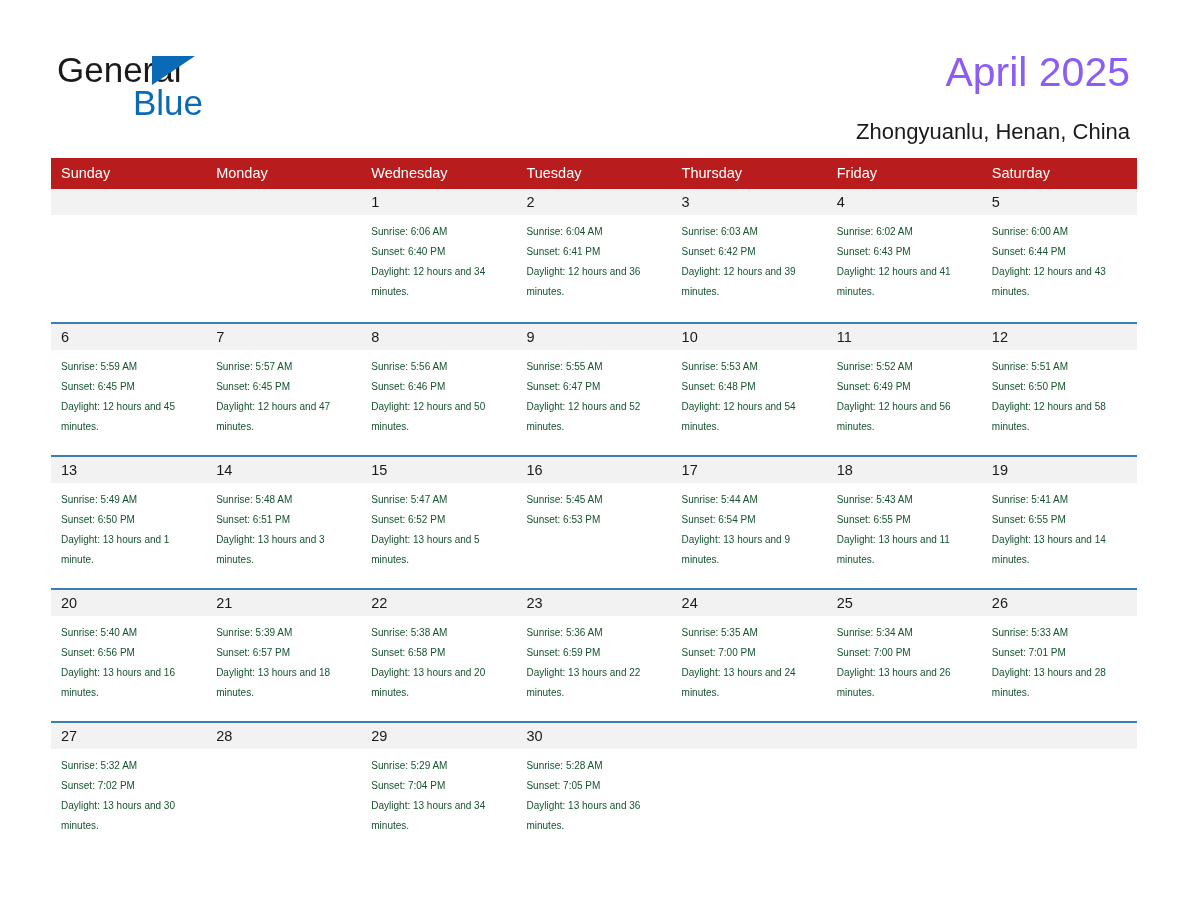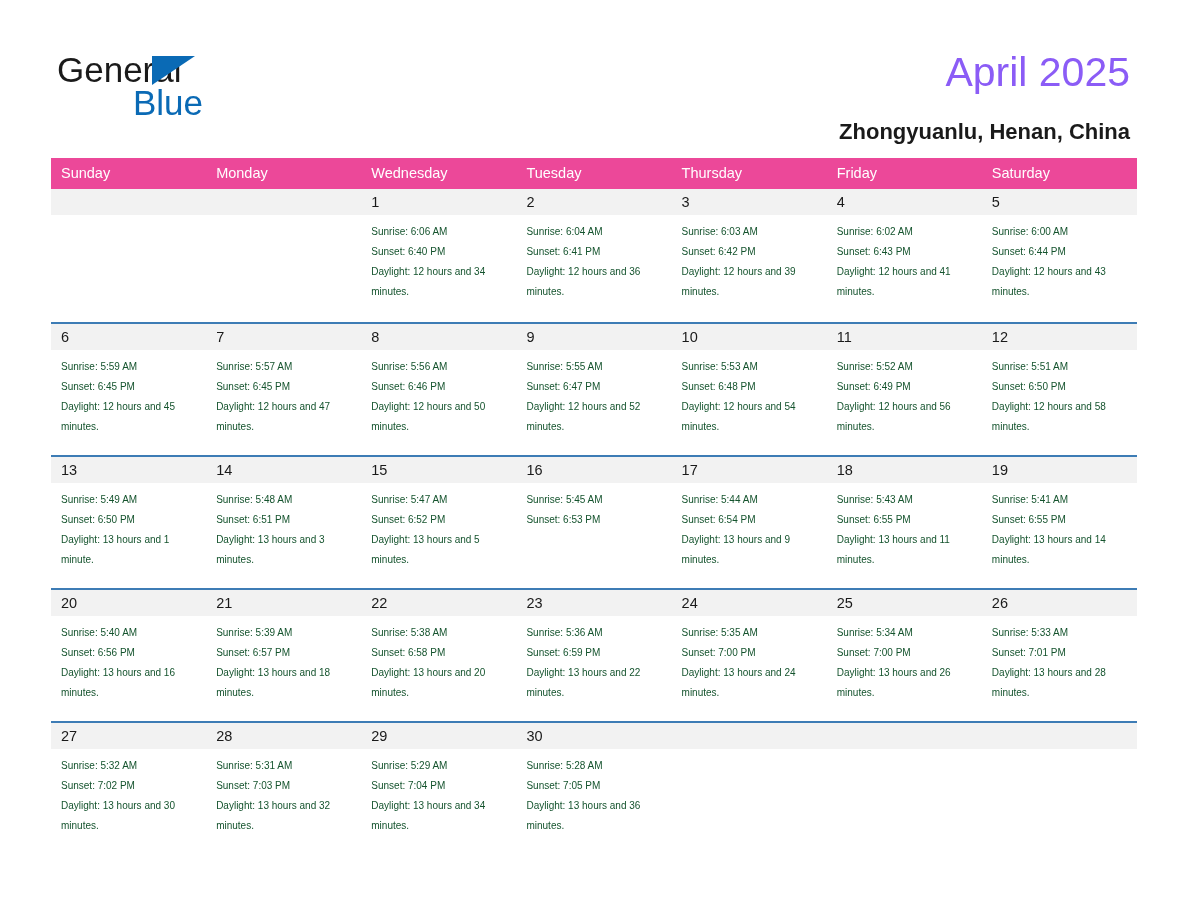--- a/index.html
+++ b/index.html
@@ -77,34 +77,34 @@
     white-space: nowrap;
   }
   .subtitle {
     position: absolute;
     right: 58px;
     top: 118px;
     font-size: 22px;
     line-height: 28px;
     color: #1a1a1a;
     text-align: left;
-    font-weight: 700;
+    font-weight: 400;
     white-space: nowrap;
   }
 
   
   .calendar {
     position: absolute;
     left: 51px;
     top: 158px;
     width: 1086px;
   }
   .weekdays {
     display: flex;
-    background: #ec4899;
+    background: #b91c1c;
     height: 31px;
   }
   .weekday {
     flex: 1 1 0;
     color: #ffffff;
     font-size: 14.5px;
     line-height: 31px;
     padding-left: 10px;
     box-sizing: border-box;
     white-space: nowrap;
@@ -409,25 +409,20 @@
           <div class="day">
             <div class="day-number-band"><span class="day-number">27</span></div>
             <div class="day-info">
               <div>Sunrise: 5:32 AM</div>
               <div>Sunset: 7:02 PM</div>
               <div class="daylight">Daylight: 13 hours and 30 minutes.</div>
             </div>
           </div>
           <div class="day">
             <div class="day-number-band"><span class="day-number">28</span></div>
-            <div class="day-info">
-              <div>Sunrise: 5:31 AM</div>
-              <div>Sunset: 7:03 PM</div>
-              <div class="daylight">Daylight: 13 hours and 32 minutes.</div>
-            </div>
           </div>
           <div class="day">
             <div class="day-number-band"><span class="day-number">29</span></div>
             <div class="day-info">
               <div>Sunrise: 5:29 AM</div>
               <div>Sunset: 7:04 PM</div>
               <div class="daylight">Daylight: 13 hours and 34 minutes.</div>
             </div>
           </div>
           <div class="day">

